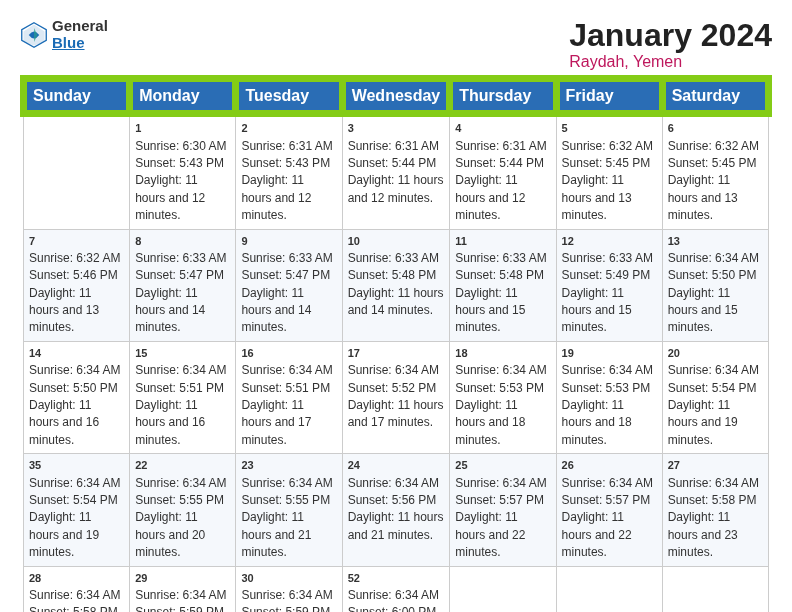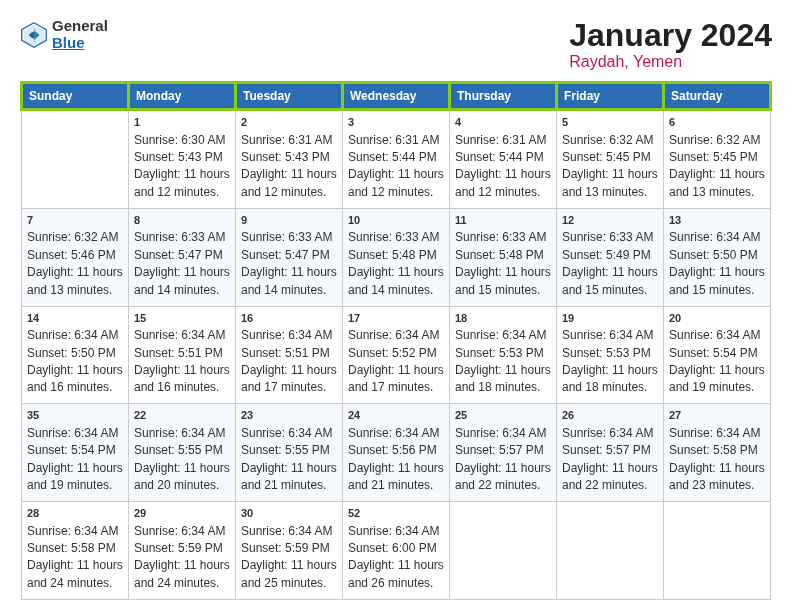--- a/index.html
+++ b/index.html
@@ -14,21 +14,21 @@
       width: 792px;
       height: 612px;
       padding: 18px 20px 12px 20px;
       display: flex;
       flex-direction: column;
     }
     .header {
       display: flex;
       justify-content: space-between;
       align-items: flex-start;
-      margin-bottom: 10px;
+      margin-bottom: 4px;
     }
     .logo {
       display: flex;
       align-items: center;
       gap: 4px;
     }
     .logo-text {
       display: flex;
       flex-direction: column;
       line-height: 1.1;
@@ -64,23 +64,23 @@
       width: 100%;
       border-collapse: collapse;
       flex: 1;
       font-size: 10.5px;
     }
     .calendar thead tr th {
       background-color: #2a6db5;
       color: #fff;
       text-align: left;
       padding: 5px 6px;
-      font-size: 12px;
-      font-weight: bold;
-      border: 3px solid #84cc16;
+      font-size: 16px;
+      font-weight: bold;
+      border: 7px solid #84cc16;
     }
     .calendar tbody tr td {
       border: 1px solid #ccc;
       vertical-align: top;
       padding: 4px 5px;
       width: calc(100% / 7);
       background: #fff;
       color: #333;
       line-height: 1.4;
     }

